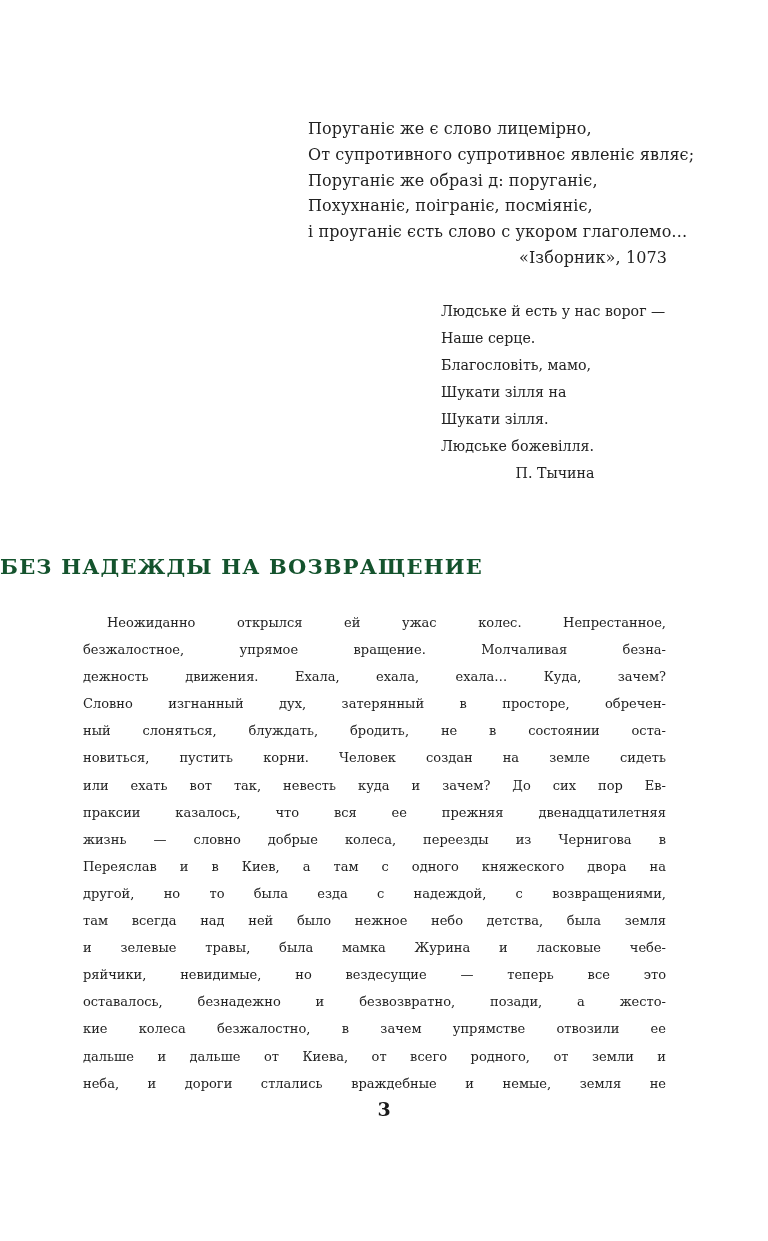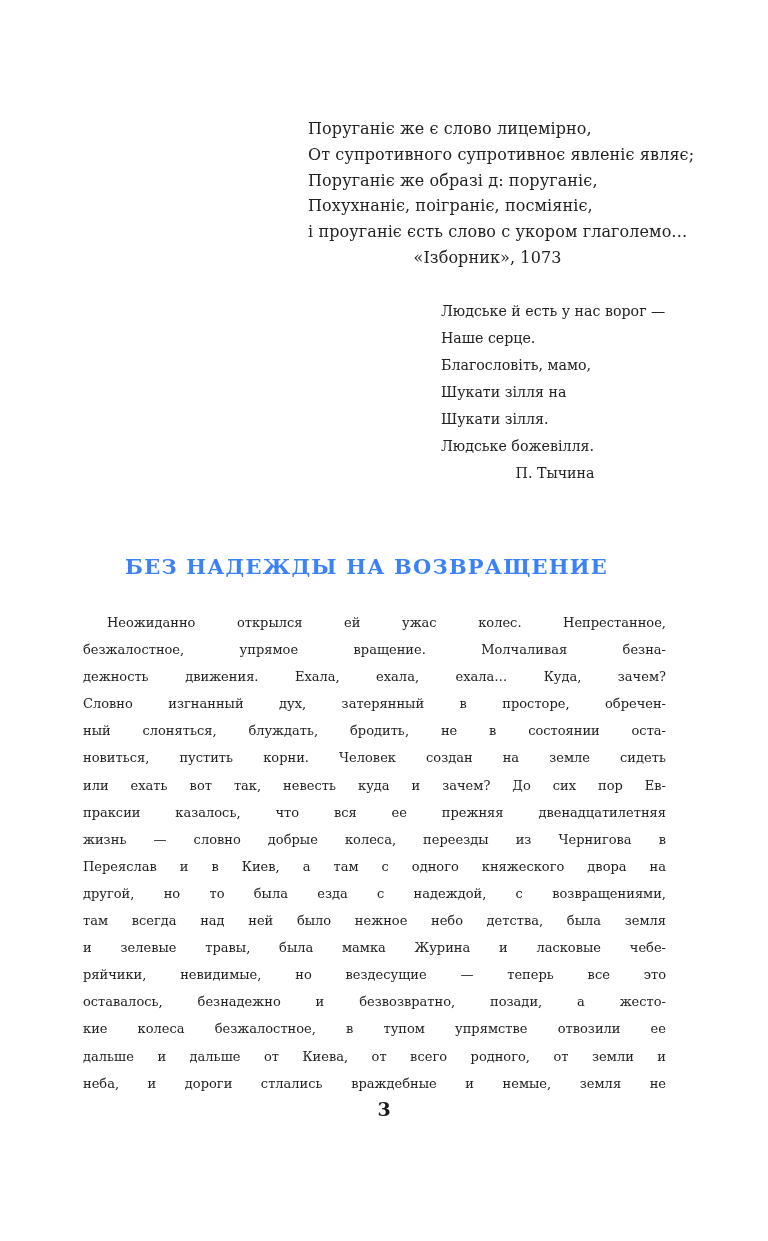--- a/index.html
+++ b/index.html
@@ -1,27 +1,27 @@
 <!DOCTYPE html>
 <html><head>
 <meta charset="utf-8">
 <style>
   html, body { margin: 0; padding: 0; background: #ffffff; }
   body { width: 768px; height: 1241px; position: relative; overflow: hidden;
          font-family: "DejaVu Serif", "Liberation Serif", serif; color: #222222; }
   .epi1 { position: absolute; left: 308px; top: 116px; width: 360px;
           font-size: 16px; line-height: 25.8px; letter-spacing: 0.1px; }
   .epi1 .line { white-space: nowrap; }
-  .epi1 .src { text-align: center; width: 359px; }
+  .epi1 .src { text-align: right; width: 359px; }
   .epi2 { position: absolute; left: 441px; top: 298px; width: 228px;
           font-size: 14.2px; line-height: 27px; }
   .epi2 .line { white-space: nowrap; }
   .epi2 .src { text-align: center; }
-  .title { position: absolute; left: 0; width: 608px; top: 554px; text-align: right;
-           font-size: 21px; font-weight: bold; letter-spacing: 1.2px; color: #3b82f6; }
+  .title { position: absolute; left: 0; width: 608px; top: 554px; text-align: left;
+           font-size: 21px; font-weight: bold; letter-spacing: 1.2px; color: #14532d; }
   .body-text { position: absolute; left: 83px; top: 609px; width: 583px;
                font-size: 13px; line-height: 27.1px; }
   .body-text .bl { white-space: nowrap; text-align: justify; text-align-last: justify; display: block; }
   .body-text .bl.first { text-indent: 24px; }
   .page-num { position: absolute; left: 0; width: 768px; top: 1098px; text-align: center;
               font-size: 19px; font-weight: bold; color: #1a1a1a; }
 </style>
 </head>
 <body>
 
@@ -55,18 +55,18 @@
   <span class="bl">новиться, пустить корни. Человек создан на земле сидеть</span>
   <span class="bl">или ехать вот так, невесть куда и зачем? До сих пор Ев-</span>
   <span class="bl">праксии казалось, что вся ее прежняя двенадцатилетняя</span>
   <span class="bl">жизнь — словно добрые колеса, переезды из Чернигова в</span>
   <span class="bl">Переяслав и в Киев, а там с одного княжеского двора на</span>
   <span class="bl">другой, но то была езда с надеждой, с возвращениями,</span>
   <span class="bl">там всегда над ней было нежное небо детства, была земля</span>
   <span class="bl">и зелевые травы, была мамка Журина и ласковые чебе-</span>
   <span class="bl">ряйчики, невидимые, но вездесущие — теперь все это</span>
   <span class="bl">оставалось, безнадежно и безвозвратно, позади, а жесто-</span>
-  <span class="bl">кие колеса безжалостное, в тупом упрямстве отвозили ее</span>
+  <span class="bl">кие колеса безжалостно, в зачем упрямстве отвозили ее</span>
   <span class="bl">дальше и дальше от Киева, от всего родного, от земли и</span>
   <span class="bl">неба, и дороги стлались враждебные и немые, земля не</span>
 </div>
 
 <div class="page-num">3</div>
 
 </body></html>

